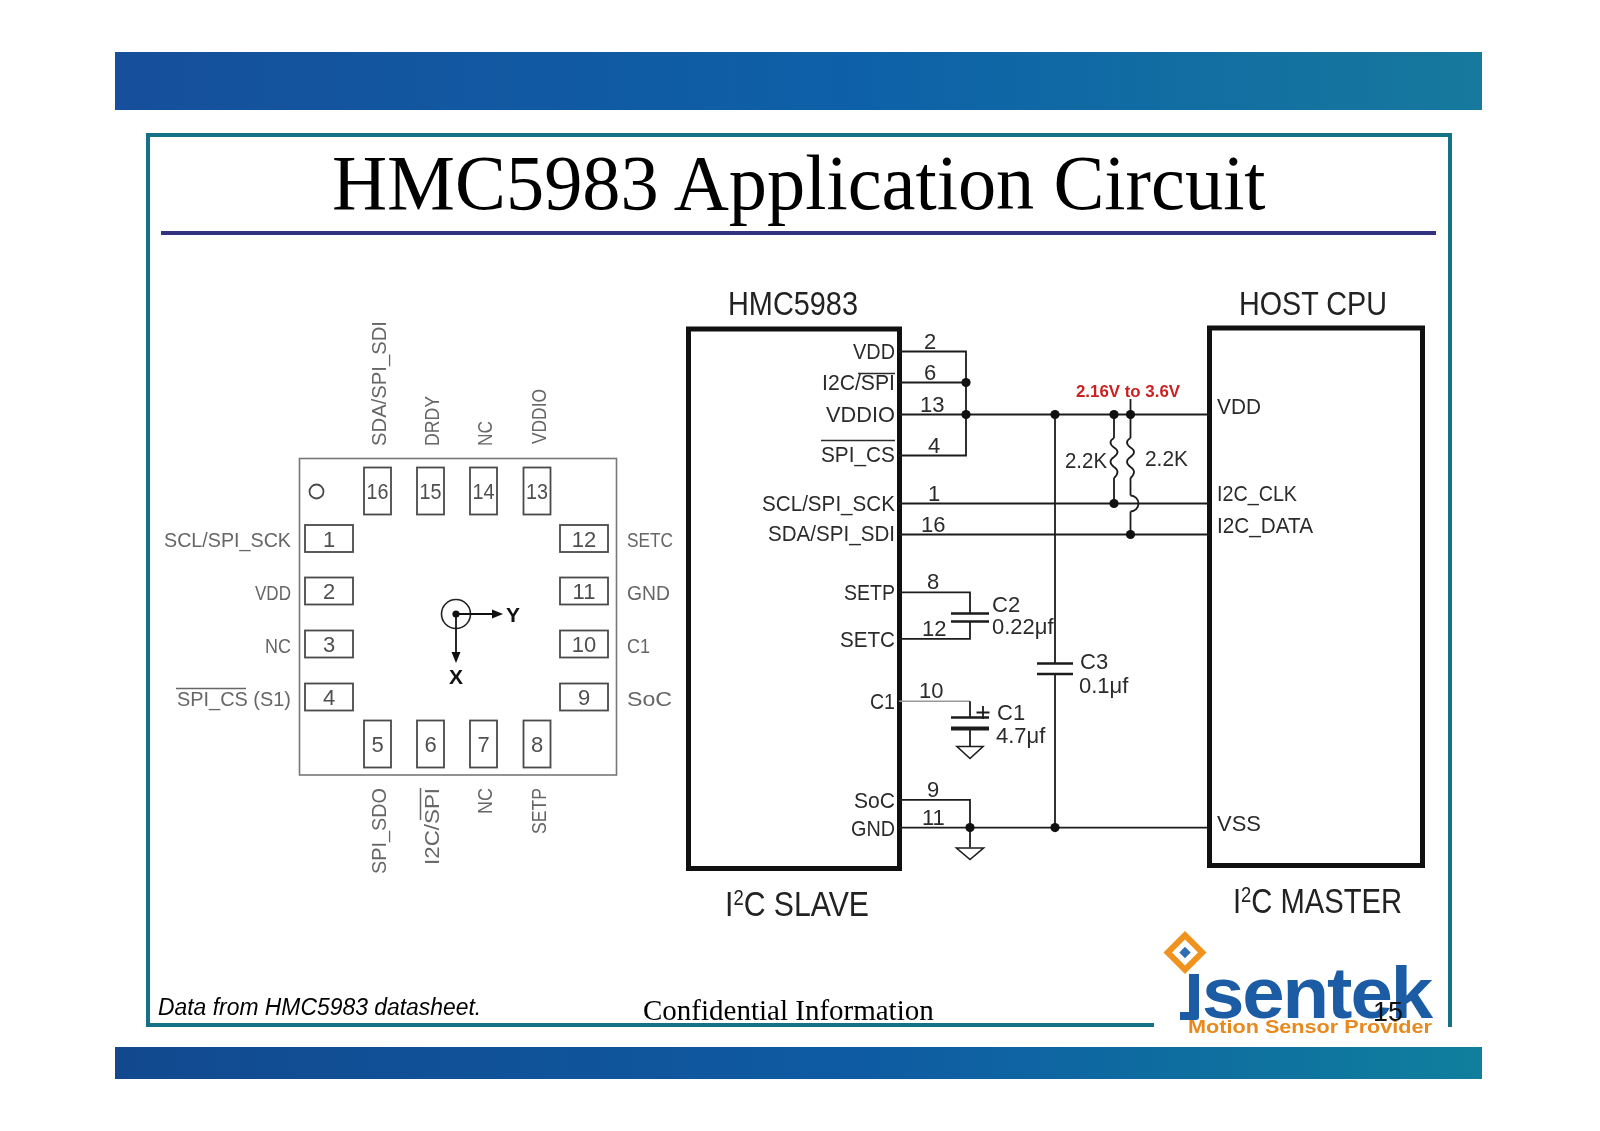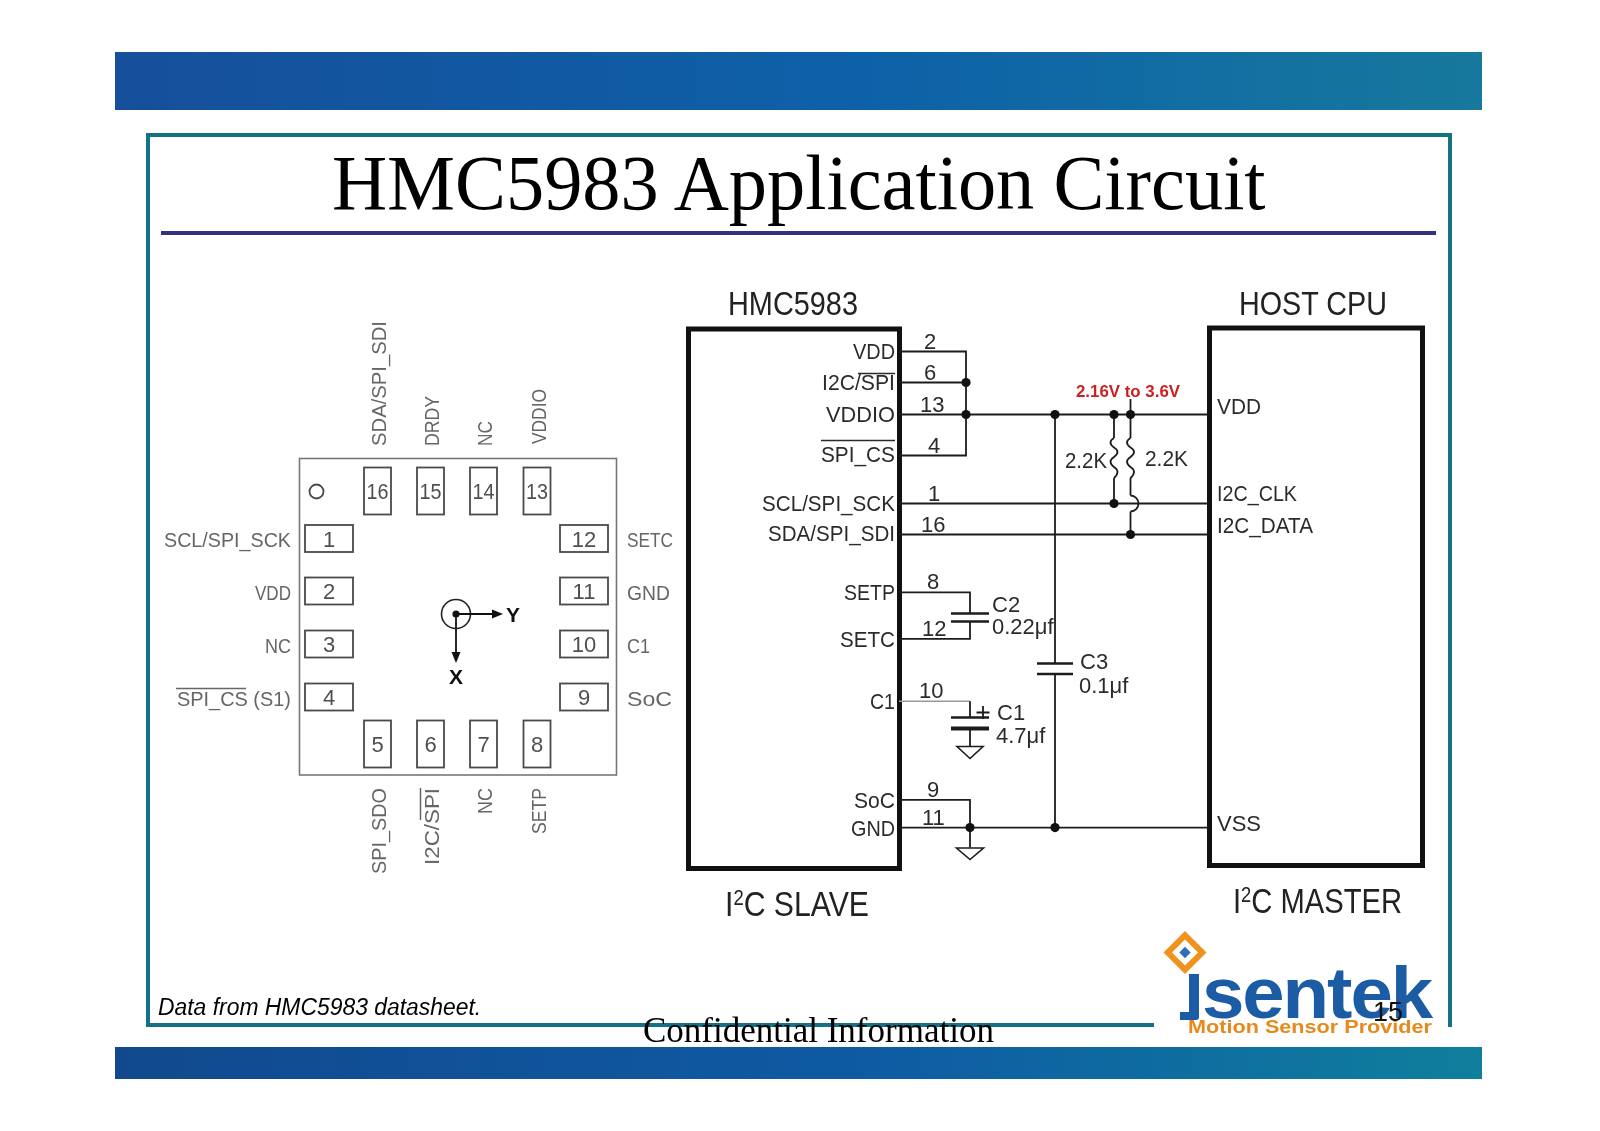--- a/index.html
+++ b/index.html
@@ -185,21 +185,21 @@
       <text x="997" y="720" class="st">C1</text>
       <text x="996" y="743" class="st">4.7μf</text>
       <text x="1107" y="467.5" class="st" text-anchor="end" font-size="20" textLength="42" lengthAdjust="spacingAndGlyphs">2.2K</text>
       <text x="1145" y="466" class="st" font-size="20" textLength="43" lengthAdjust="spacingAndGlyphs">2.2K</text>
 
       <text x="1128" y="396.5" text-anchor="middle" font-size="17" font-weight="bold" fill="#cc2020" textLength="104" lengthAdjust="spacingAndGlyphs">2.16V to 3.6V</text>
     </g>
   </svg>
 
   <div class="abs" style="left:158px;top:996px;font-size:23px;line-height:23px;font-style:italic;color:#000;transform:scaleX(0.995);transform-origin:0 0;white-space:nowrap;">Data from HMC5983 datasheet.</div>
-  <div class="abs" style="left:643px;top:997px;font-family:'Liberation Serif',serif;font-size:35px;line-height:27px;color:#000;transform:scaleX(1);transform-origin:0 0;white-space:nowrap;margin-top:20px;">Confidential Information</div>
+  <div class="abs" style="left:643px;top:997px;font-family:'Liberation Serif',serif;font-size:29px;line-height:27px;color:#000;transform:scaleX(1);transform-origin:0 0;white-space:nowrap;">Confidential Information</div>
 
   <svg class="abs" style="left:1150px;top:920px;" width="310" height="130" viewBox="0 0 310 130">
     <rect x="4" y="5" width="294" height="121" fill="#ffffff"></rect>
     <g transform="translate(35,32.5) rotate(45)">
       <rect x="-15.2" y="-15.2" width="30.4" height="30.4" fill="#f0921e"></rect>
       <rect x="-9.2" y="-9.2" width="18.4" height="18.4" fill="#ffffff"></rect>
       <rect x="-4" y="-4" width="8" height="8" fill="#2f6eb3"></rect>
     </g>
     <path d="M39 54 H49 V97 Q49 100 46 100 H30 V92 H39 Z" fill="#1b5ca4"></path>
     <text x="52" y="98" font-size="73" font-weight="bold" fill="#1b5ca4" textLength="229" lengthAdjust="spacingAndGlyphs" style="font-family:'Liberation Sans',sans-serif;letter-spacing:-2px;">sentek</text>

